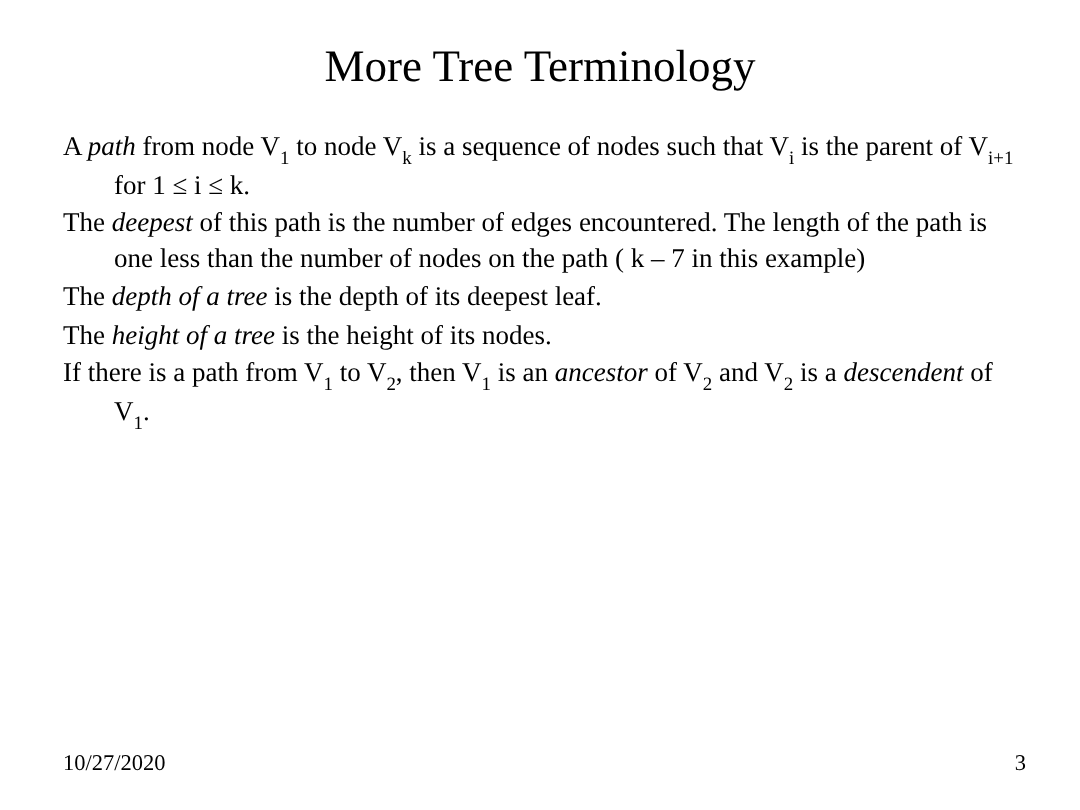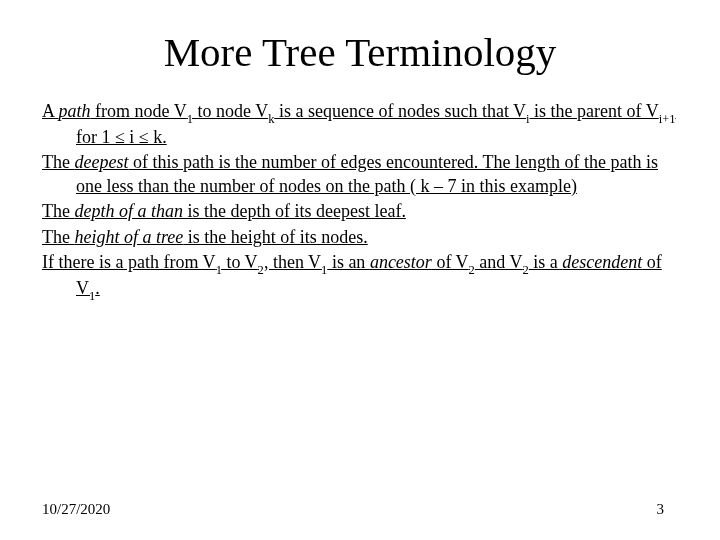--- a/index.html
+++ b/index.html
@@ -14,42 +14,41 @@
     box-sizing: border-box;
   }
   .slide {
     padding: 28px 42px 0 42px;
     box-sizing: border-box;
     width: 100%;
     height: 100%;
     position: relative;
   }
   .title {
-    font-size: 41px;
+    font-size: 30px;
     text-align: center;
     margin: 0 0 24px 0;
     font-weight: normal;
   }
   .body {
     font-size: 18px;
     line-height: 1.3;
   }
   .para {
     margin: 0 0 2px 0;
     padding-left: 34px;
     text-indent: -34px;
-    text-decoration: underline;
   }
   .it { font-style: italic; }
   .sub { font-size: 0.7em; vertical-align: sub; position: relative; top: 0.1em; }
   .footer {
     position: absolute;
     bottom: 22px;
     left: 42px;
-    right: 56px;
+    right: 36px;
     font-size: 15px;
     display: flex;
     justify-content: space-between;
   }
 </style>
 </head>
 <body>
 
 <div class="slide">
 
@@ -61,21 +60,21 @@
       <span>A </span><span class="it">path</span><span> from node V</span><span class="sub">1</span><span> to node V</span><span class="sub">k</span><span> is a sequence of nodes such that V</span><span class="sub">i</span><span> is the parent of V</span><span class="sub">i+1</span><span> for 1 ≤ i ≤ k.</span>
     </p>
 
     <p class="para">
       <span>The </span><span class="it">deepest</span><span> of this path is the number of edges encountered.  The length of the path is one less than the number of nodes on the path ( k – 7 in this example)</span>
     </p>
 
 
 
     <p class="para">
-      <span>The </span><span class="it">depth of a than</span><span> is the depth of its deepest leaf.</span>
+      <span>The </span><span class="it">depth of a tree</span><span> is the depth of its deepest leaf.</span>
     </p>
 
 
     <p class="para">
       <span>The </span><span class="it">height of a tree</span><span> is the height of its nodes.</span>
     </p>
 
     <p class="para">
       <span>If there is a path from V</span><span class="sub">1</span><span> to V</span><span class="sub">2</span><span>, then V</span><span class="sub">1</span><span> is an </span><span class="it">ancestor</span><span> of V</span><span class="sub">2</span><span> and V</span><span class="sub">2</span><span> is a </span><span class="it">descendent</span><span> of V</span><span class="sub">1</span><span>.</span>
     </p>

